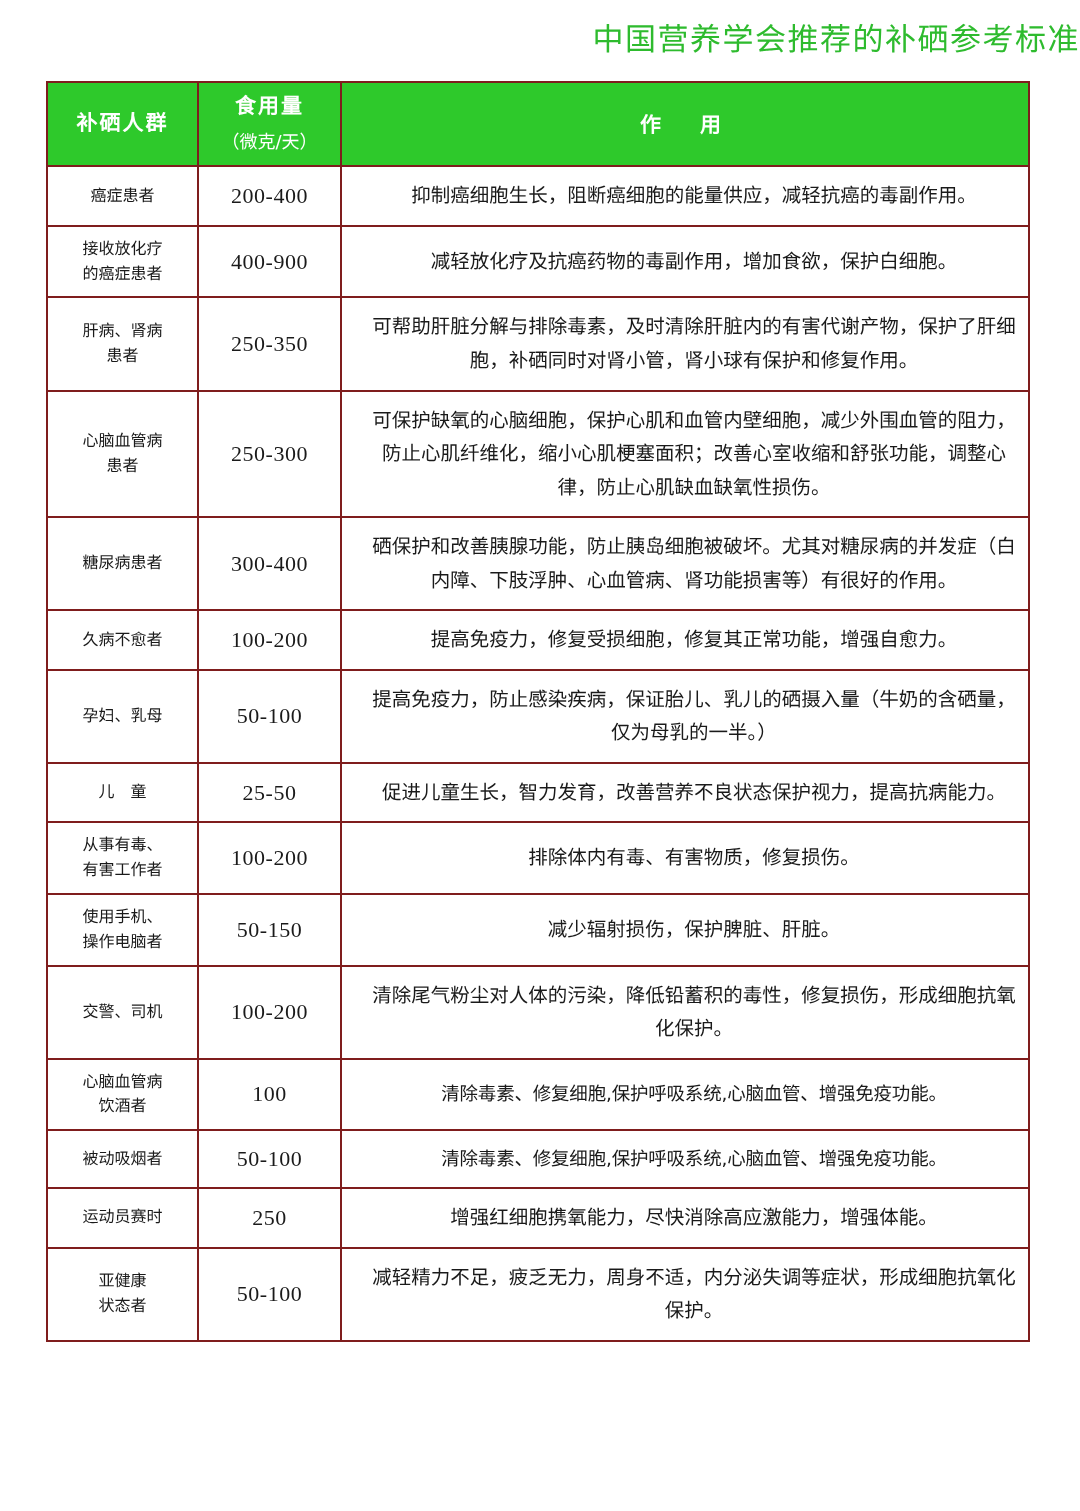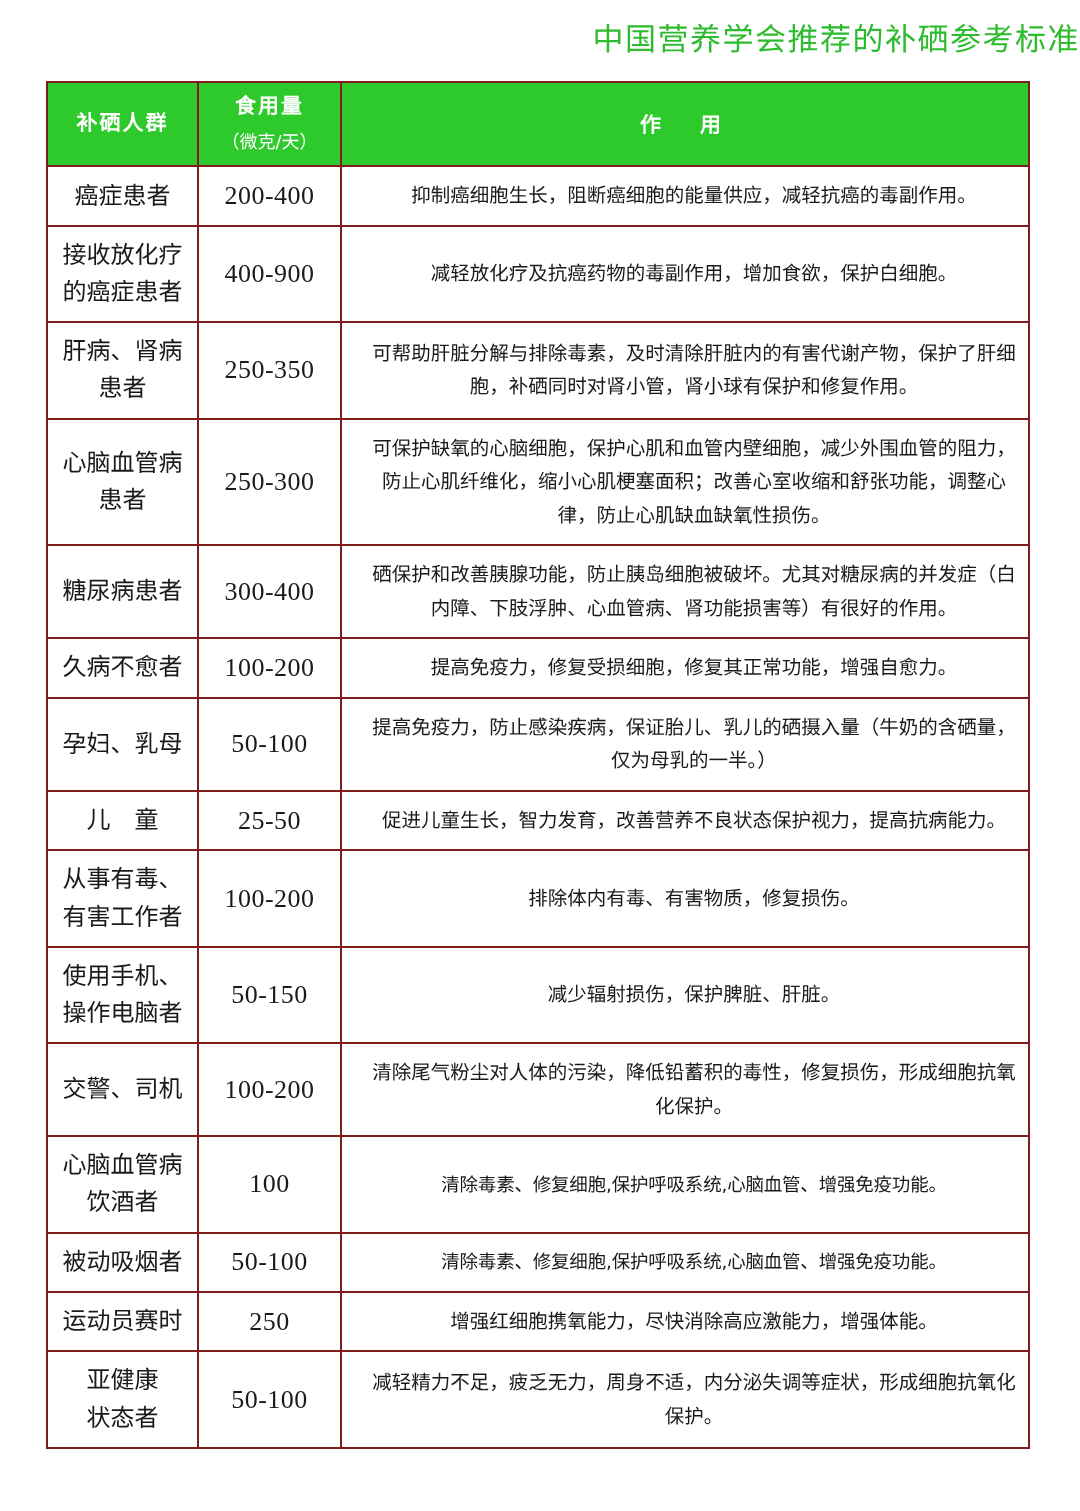--- a/index.html
+++ b/index.html
@@ -84,31 +84,31 @@
     font-family: "DejaVu Sans", "Liberation Sans", sans-serif;
   }
   .hdr-effect {
     font-size: 21px;
     letter-spacing: 9px;
     font-family: Liberation Sans, sans-serif;
   }
 
   td.group-cell {
     text-align: center;
-    font-size: 24px;
+    font-size: 16px;
     color: #1a1a1a;
     line-height: 1.55;
     padding: 10px 6px;
     font-family: "DejaVu Sans", "Liberation Sans", sans-serif;
     white-space: pre-line;
   }
 
   td.dose-cell {
     text-align: center;
-    font-size: 26px;
+    font-size: 22px;
     color: #1a1a1a;
     padding: 10px 4px;
     font-family: "Liberation Serif", "DejaVu Serif", serif;
     letter-spacing: 0.5px;
   }
 
   td.effect-cell {
     text-align: left;
     font-size: 19.5px;
     color: #1a1a1a;

